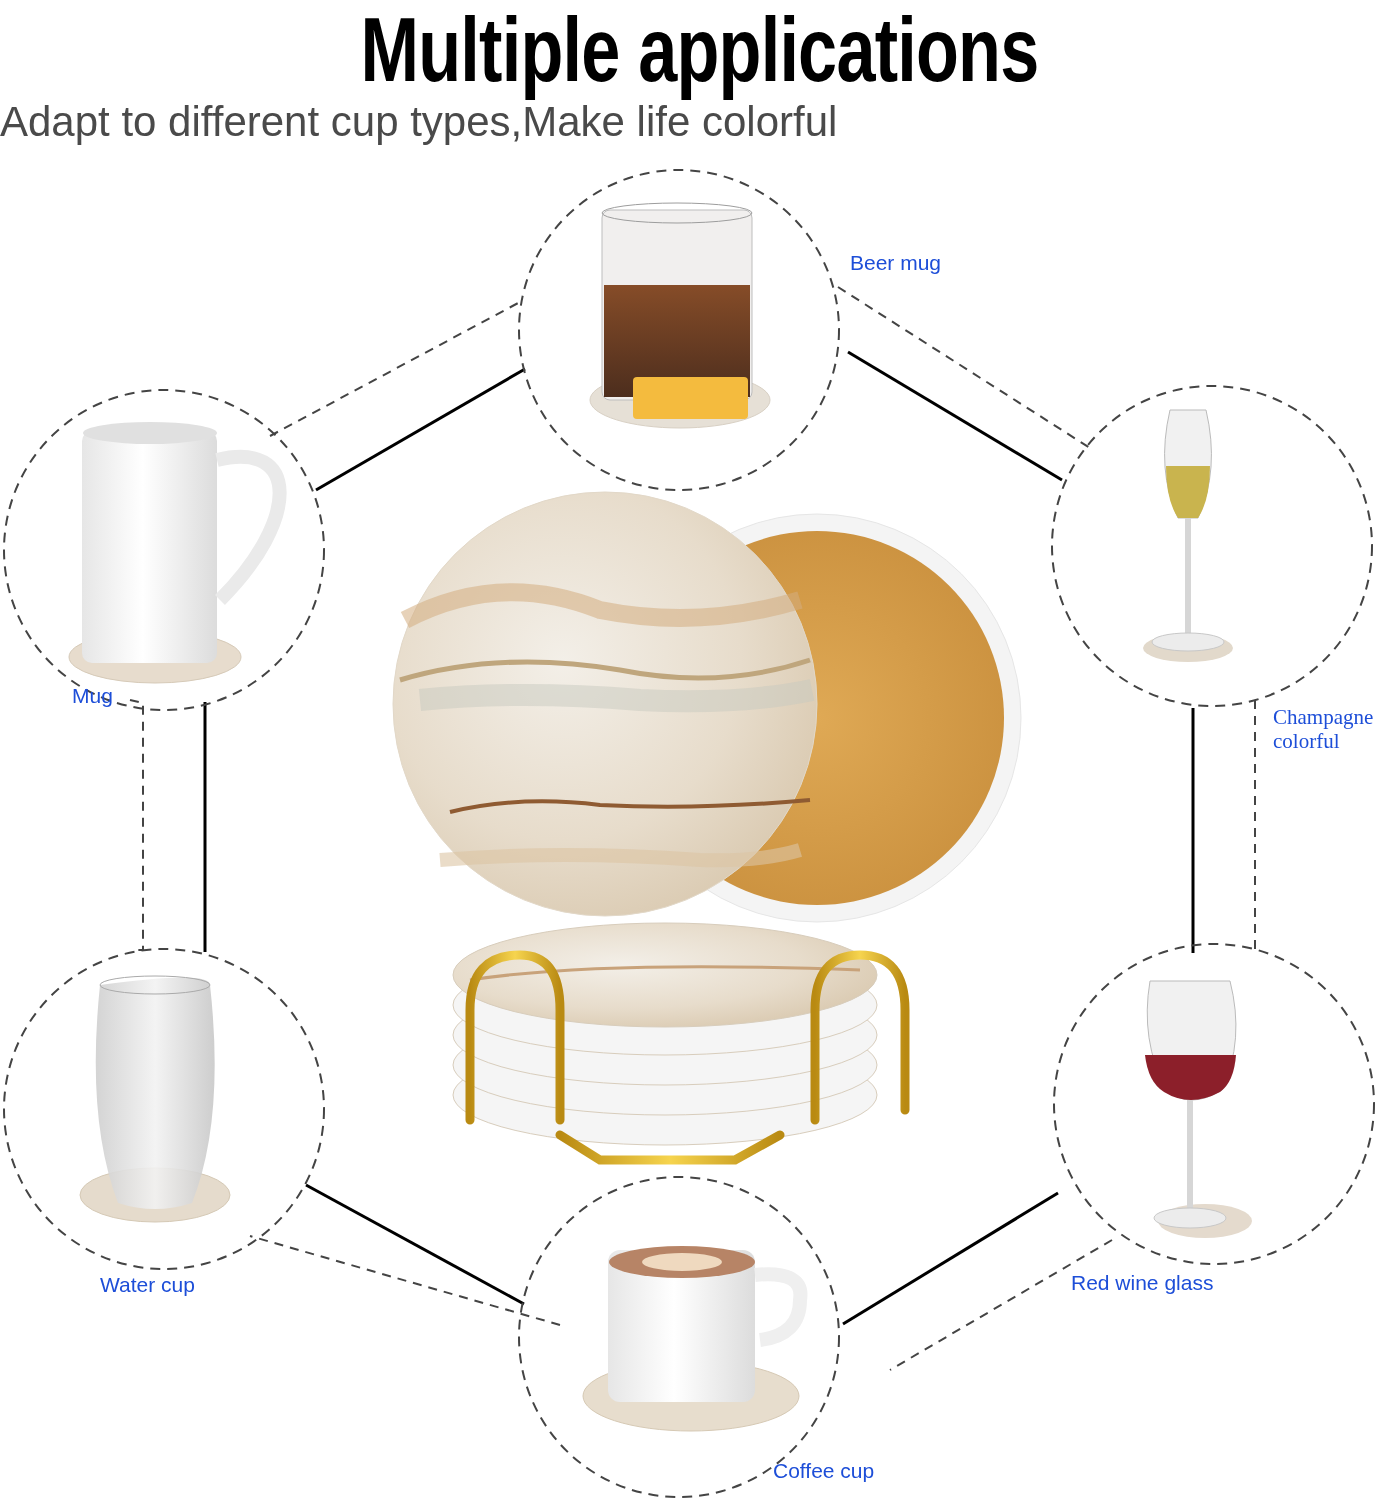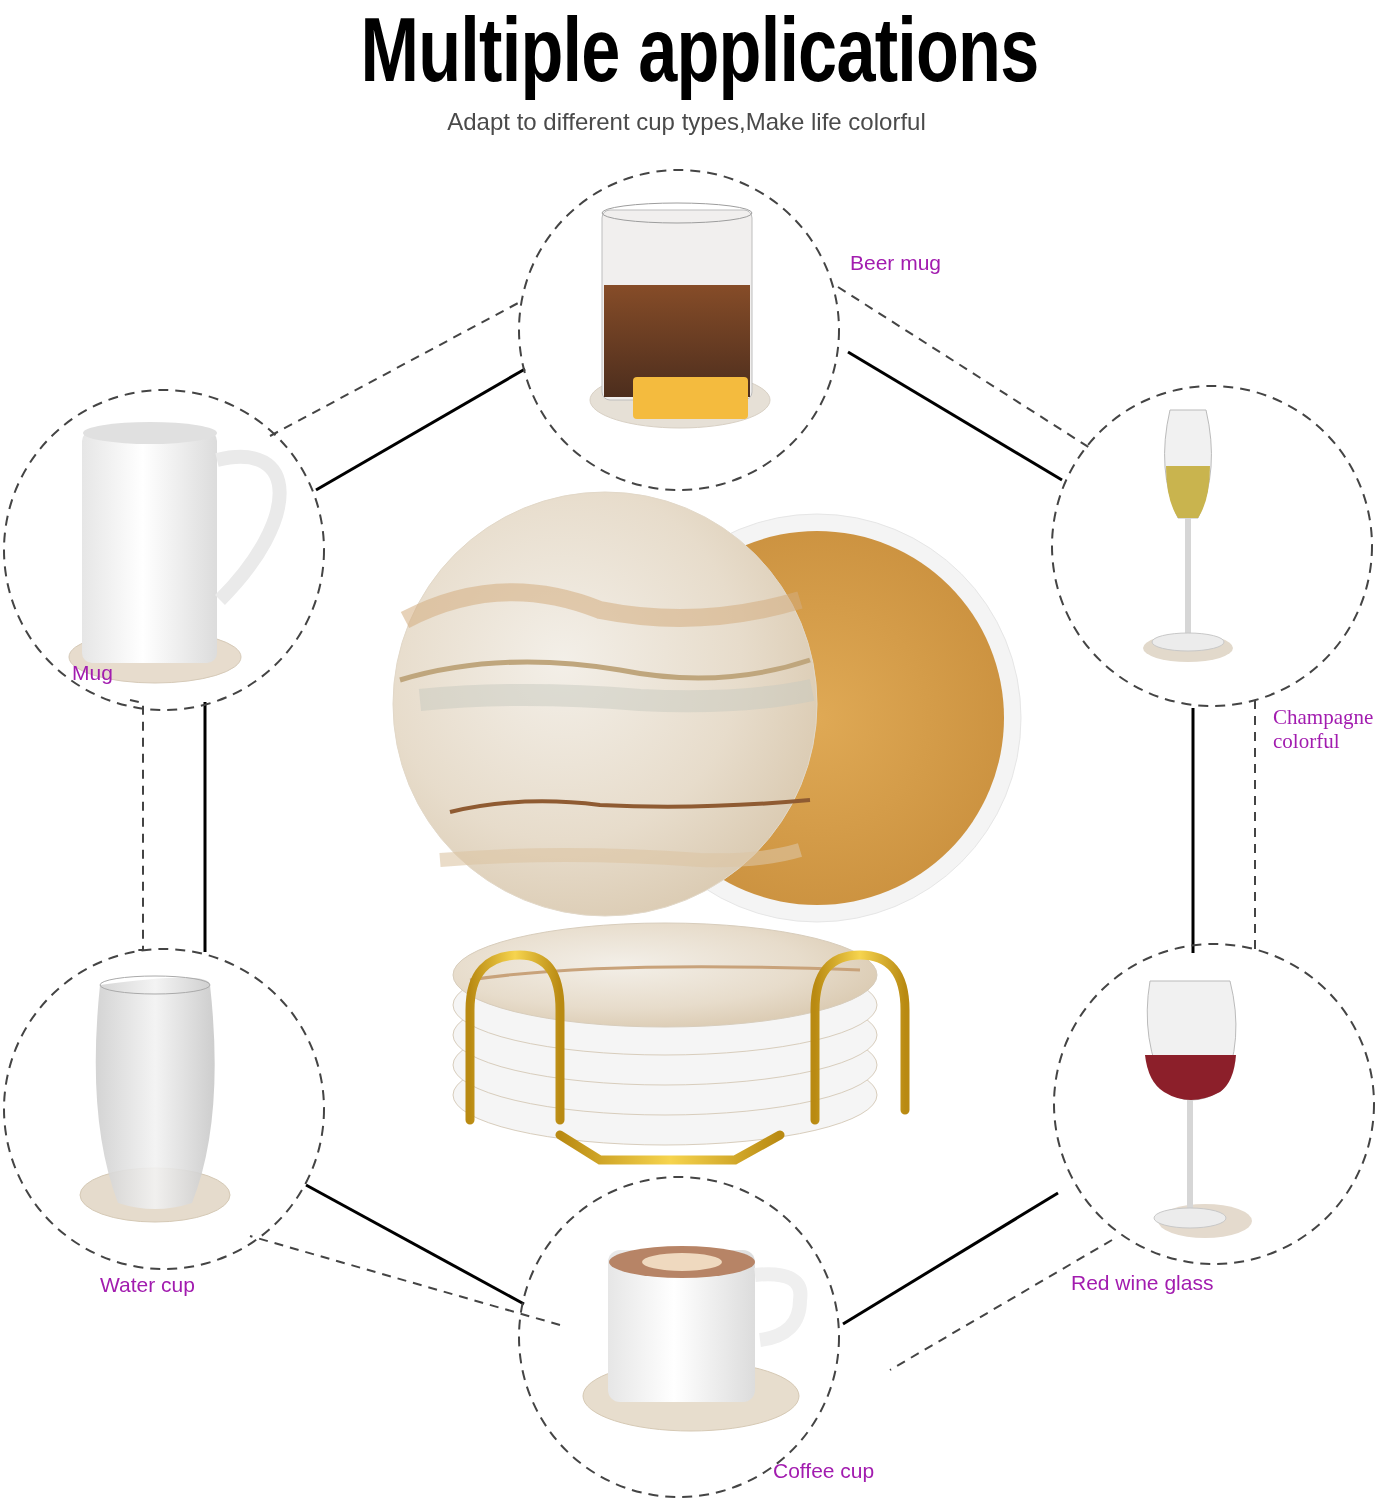--- a/index.html
+++ b/index.html
@@ -5,26 +5,26 @@
   html, body { margin: 0; padding: 0; background: #ffffff; }
   body { width: 1399px; height: 1500px; position: relative; overflow: hidden; font-family: "Liberation Sans", sans-serif; }
   .title {
     position: absolute; left: 0; top: 0; width: 1399px; text-align: center;
     font-family: "Liberation Sans", sans-serif; font-weight: 700;
     font-size: 90px; line-height: 100px; color: #000;
     transform: scaleX(0.78); transform-origin: center top; letter-spacing: -1px;
     top: 0px;
   }
   .subtitle {
-    position: absolute; left: 0; top: 100px; width: 1373px; text-align: center;
-    font-size: 24px; color: #4a4a4a; line-height: 44px;
+    position: absolute; left: 0; top: 100px; width: 1373px; text-align: left;
+    font-size: 42px; color: #4a4a4a; line-height: 44px;
   }
   svg.canvas { position: absolute; left: 0; top: 0; }
   .label {
-    position: absolute; font-size: 21px; color: #a21caf; line-height: 24px; white-space: nowrap;
+    position: absolute; font-size: 21px; color: #1d4ed8; line-height: 24px; white-space: nowrap;
   }
 </style>
 </head>
 <body>
 
 <div class="title">Multiple applications</div>
 <div class="subtitle">Adapt to different cup types,Make life colorful</div>
 
 <svg class="canvas" width="1399" height="1500" viewBox="0 0 1399 1500">
   <defs>
@@ -153,20 +153,20 @@
       <path d="M470 1120 L470 1010 Q470 955 520 955 Q560 955 560 1010 L560 1120"></path>
       <path d="M815 1120 L815 1010 Q815 955 860 955 Q905 955 905 1010 L905 1110"></path>
       <path d="M560 1135 L600 1160 L735 1160 L780 1135"></path>
       <path d="M870 920 L870 900"></path>
       <path d="M525 910 L525 895"></path>
     </g>
   </g>
 </svg>
 
 <div class="label" style="left:850px; top:251px;">Beer mug</div>
-<div class="label" style="left:72px; top:661px;text-align:center;">Mug</div>
+<div class="label" style="left:72px; top:684px;text-align:center;">Mug</div>
 <div class="label" style="left:1273px; top:705px; line-height:24px;font-family:Liberation Serif, serif;">
   <div>Champagne</div>
   <div>colorful</div>
 </div>
 <div class="label" style="left:100px; top:1273px;">Water cup</div>
 <div class="label" style="left:1071px; top:1271px;">Red wine glass</div>
 <div class="label" style="left:773px; top:1459px;">Coffee cup</div>
 
 </body></html>

